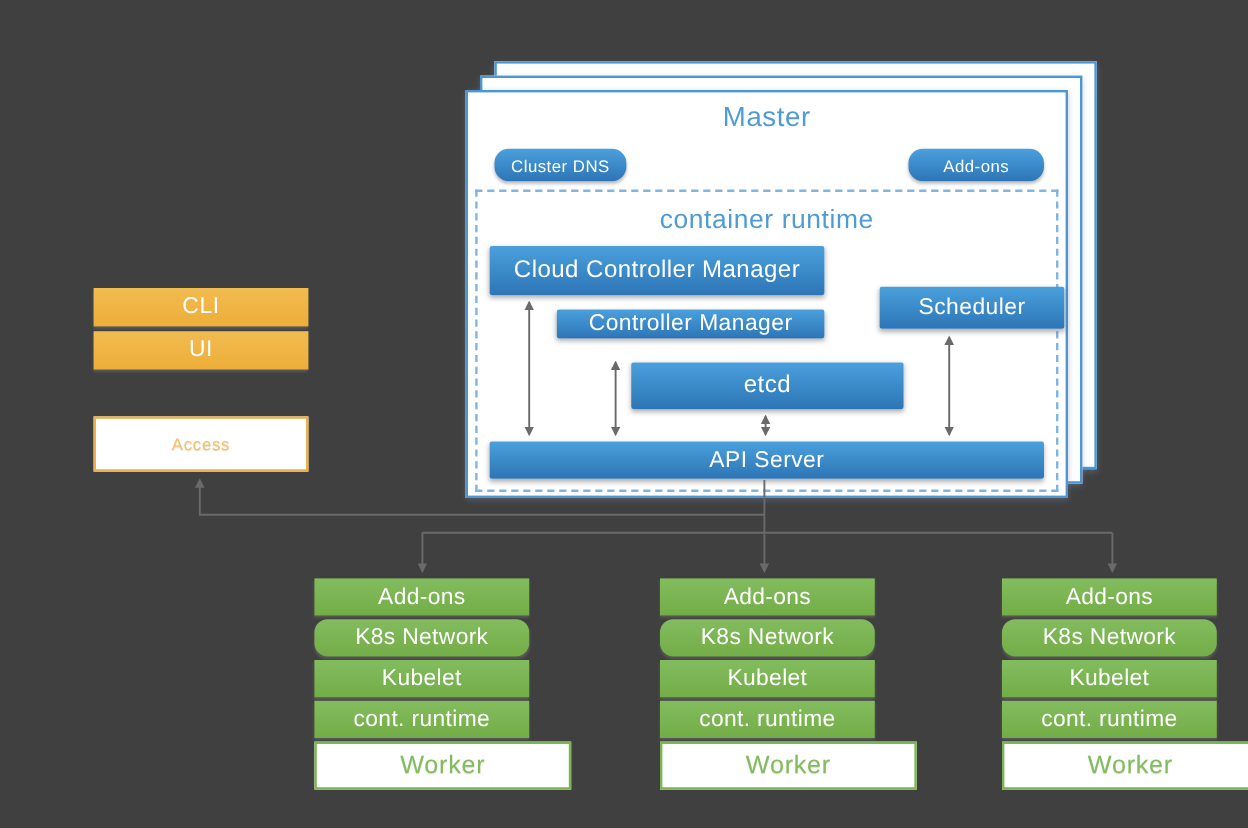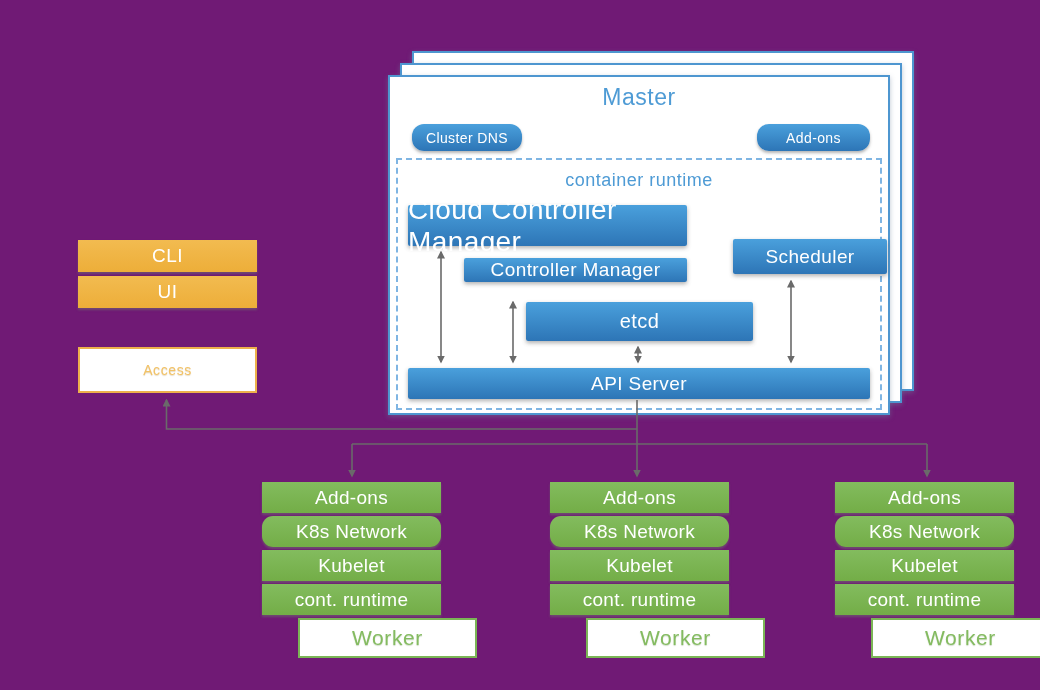--- a/index.html
+++ b/index.html
@@ -1,17 +1,17 @@
 <!DOCTYPE html>
 <html><head>
 <meta charset="utf-8">
 <style>
   html,body{margin:0;padding:0;background:#ffffff;}
   body{font-family:"Liberation Sans", sans-serif;}
-  #page{position:relative;width:1040px;height:690px;background:#701a75;overflow:hidden;}
+  #page{position:relative;width:1040px;height:690px;background:#404040;overflow:hidden;}
 
   
   .master-layer{
     position:absolute;width:502px;height:340px;background:#ffffff;
     border:2px solid #4e96d0;box-sizing:border-box;
     box-shadow:0 2px 5px rgba(110,130,160,0.45);
   }
   #master-layer-back{left:412px;top:51px;}
   #master-layer-mid{left:400px;top:63px;}
   #master-front{left:388px;top:75px;}
@@ -31,31 +31,31 @@
   #btn-cluster-dns{left:412px;top:124px;width:110px;}
   #btn-addons{left:757px;top:124px;width:113px;}
 
   
   #container-runtime{
     position:absolute;left:396px;top:158px;width:486px;height:252px;
     border:2px dashed #7fb5e3;box-sizing:border-box;background:transparent;
   }
   #container-runtime-title{
     position:absolute;left:396px;top:170px;width:486px;text-align:center;
-    color:#4e9bd5;font-size:18px;letter-spacing:0.5px;
+    color:#4e9bd5;font-size:22px;letter-spacing:0.5px;
   }
 
   
   .blue-node{
     position:absolute;border-radius:2px;
     background:linear-gradient(180deg,#4aa0dc 0%,#2d75b6 100%);
     color:#ffffff;display:flex;align-items:center;justify-content:center;
     letter-spacing:0.4px;box-shadow:0 2px 4px rgba(80,80,80,0.45);
   }
-  #node-ccm{left:408px;top:205px;width:279px;height:41px;font-size:28px;}
+  #node-ccm{left:408px;top:205px;width:279px;height:41px;font-size:20px;}
   #node-cm{left:464px;top:258px;width:223px;height:24px;font-size:19px;}
   #node-scheduler{left:716px;top:239px;width:154px;height:35px;font-size:19px;margin-left:17px;}
   #node-etcd{left:526px;top:302px;width:227px;height:39px;font-size:20px;}
   #node-api-server{left:408px;top:368px;width:462px;height:31px;font-size:19px;}
 
   
   .stack-row{
     position:absolute;display:flex;align-items:center;justify-content:center;
     color:#ffffff;box-shadow:0 2px 2px rgba(110,110,110,0.55);
   }
@@ -75,26 +75,25 @@
   .green-row{
     position:absolute;left:0;width:179px;height:31px;
     background:linear-gradient(180deg,#83bc5e 0%,#73ad47 100%);
     color:#ffffff;font-size:19px;letter-spacing:0.3px;
     display:flex;align-items:center;justify-content:center;
     box-shadow:0 2px 2px rgba(110,110,110,0.55);
   }
   .green-row:nth-child(1){top:0;} .green-row:nth-child(2){top:34px;border-radius:11px;}
   .green-row:nth-child(3){top:68px;} .green-row:nth-child(4){top:102px;}
   .worker-base{
-    position:absolute;left:0;top:136px;width:179px;height:40px;box-sizing:border-box;
+    position:absolute;left:0;top:136px;width:214px;height:40px;box-sizing:border-box;
     background:#ffffff;border:2px solid #7bb556;
     display:flex;align-items:center;justify-content:center;
     color:#84bb60;font-size:21px;letter-spacing:0.6px;
     text-shadow:0 1px 1px rgba(60,110,30,0.25);
-    margin-left:36px;
   }
 
   
   #connectors{position:absolute;left:0;top:0;width:1040px;height:690px;pointer-events:none;}
 </style>
 </head>
 <body>
 
 <div id="page">
 

